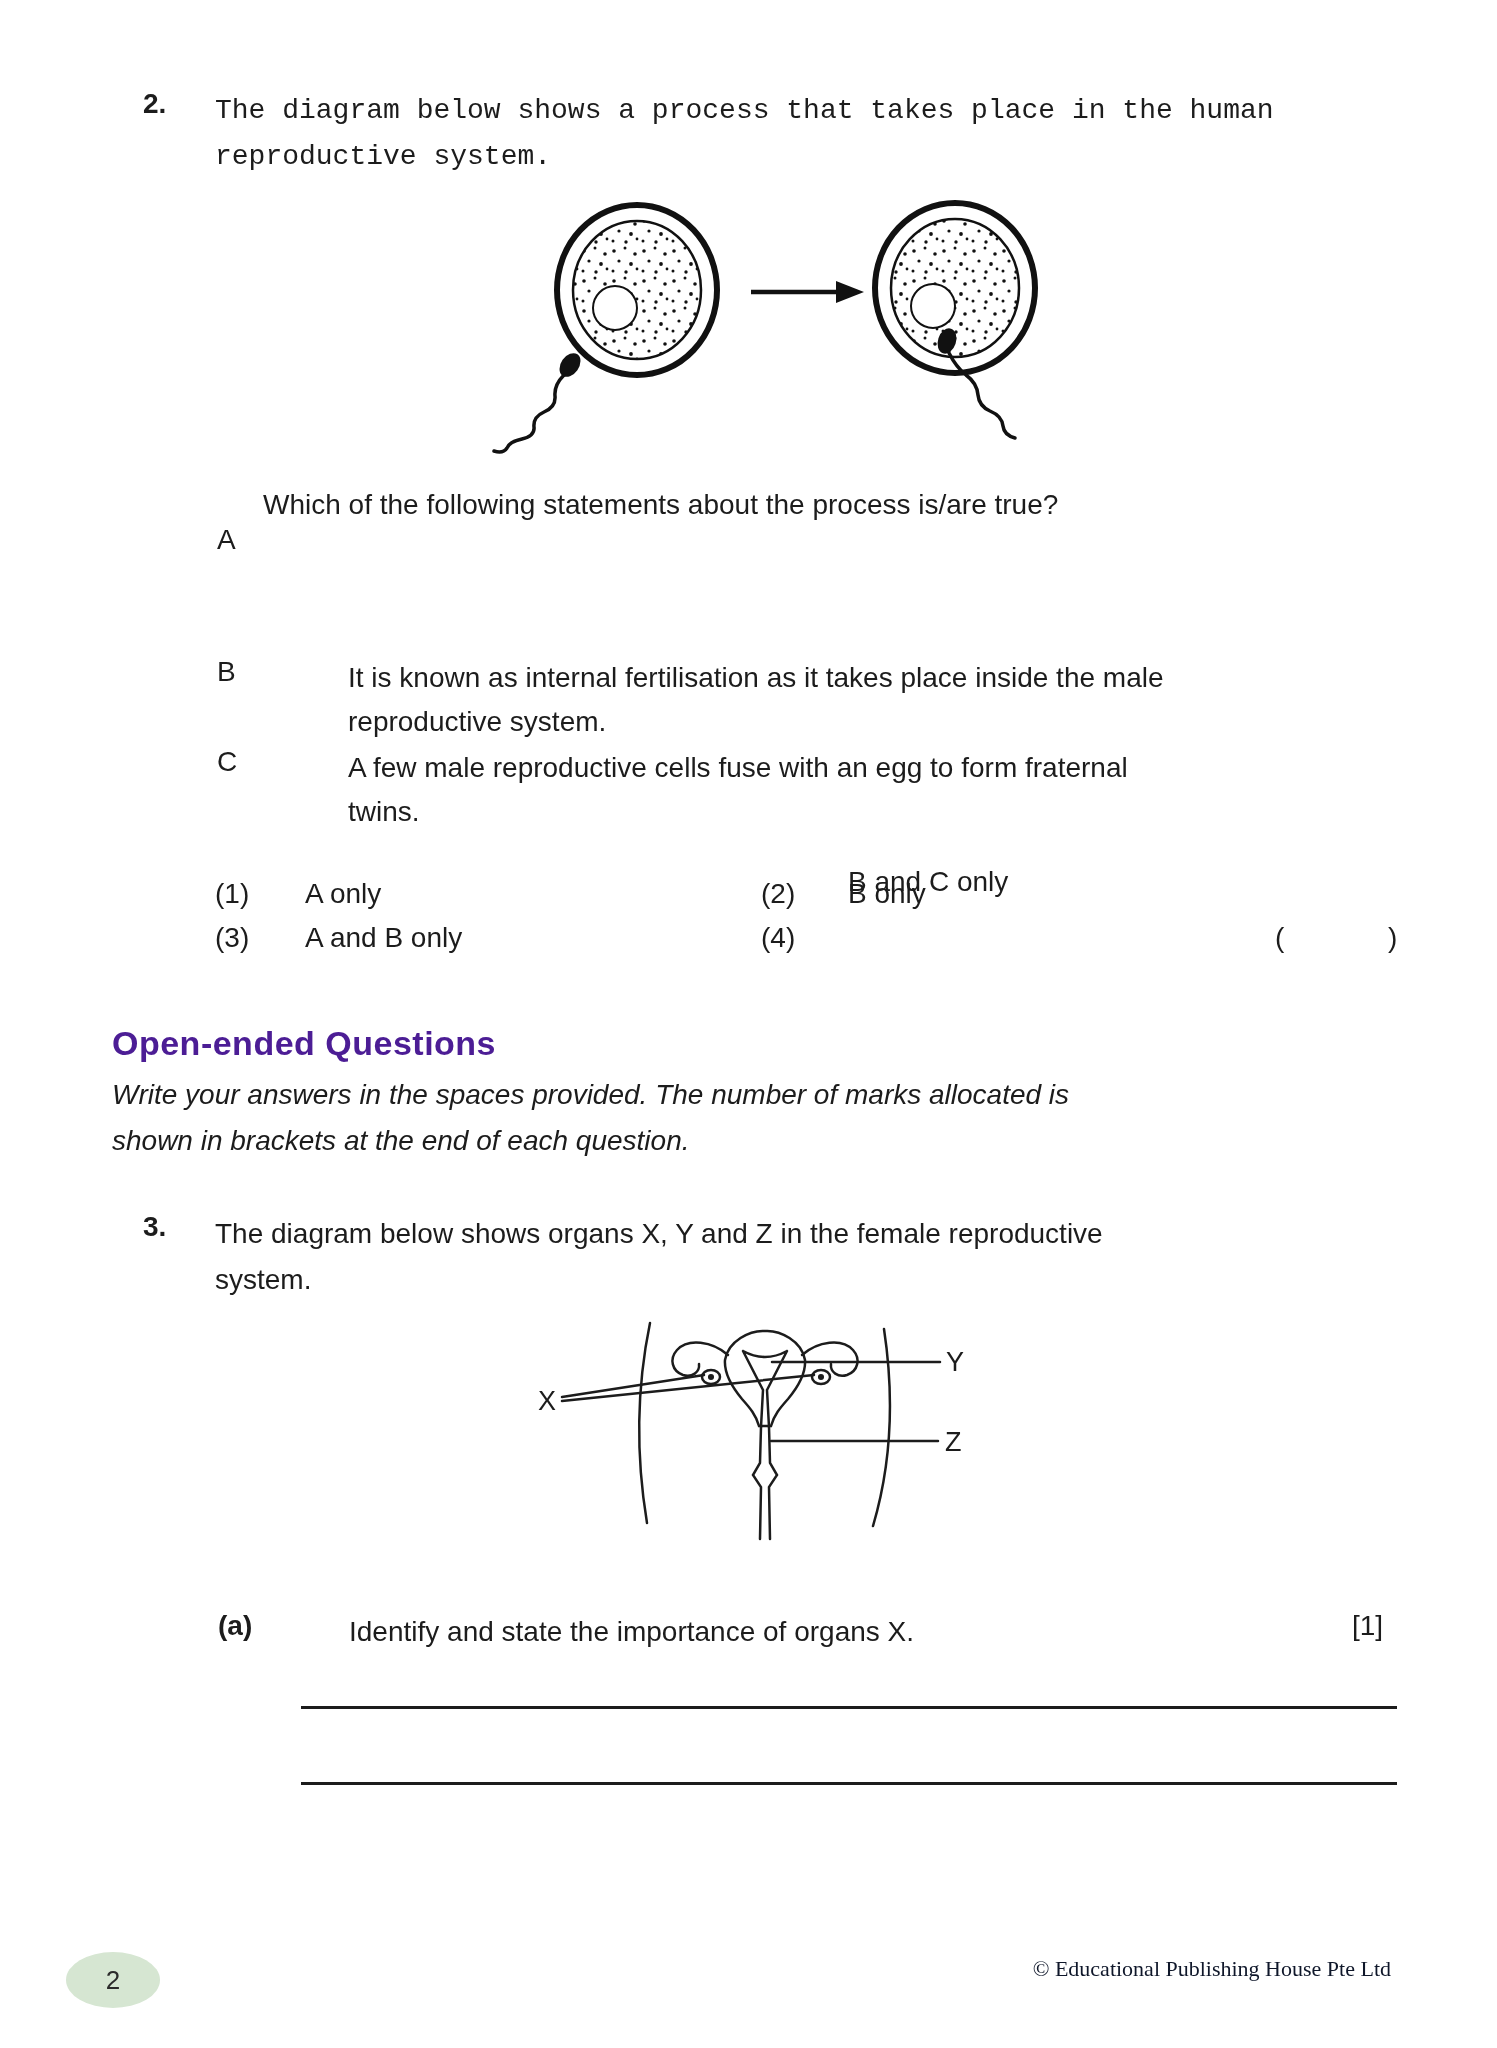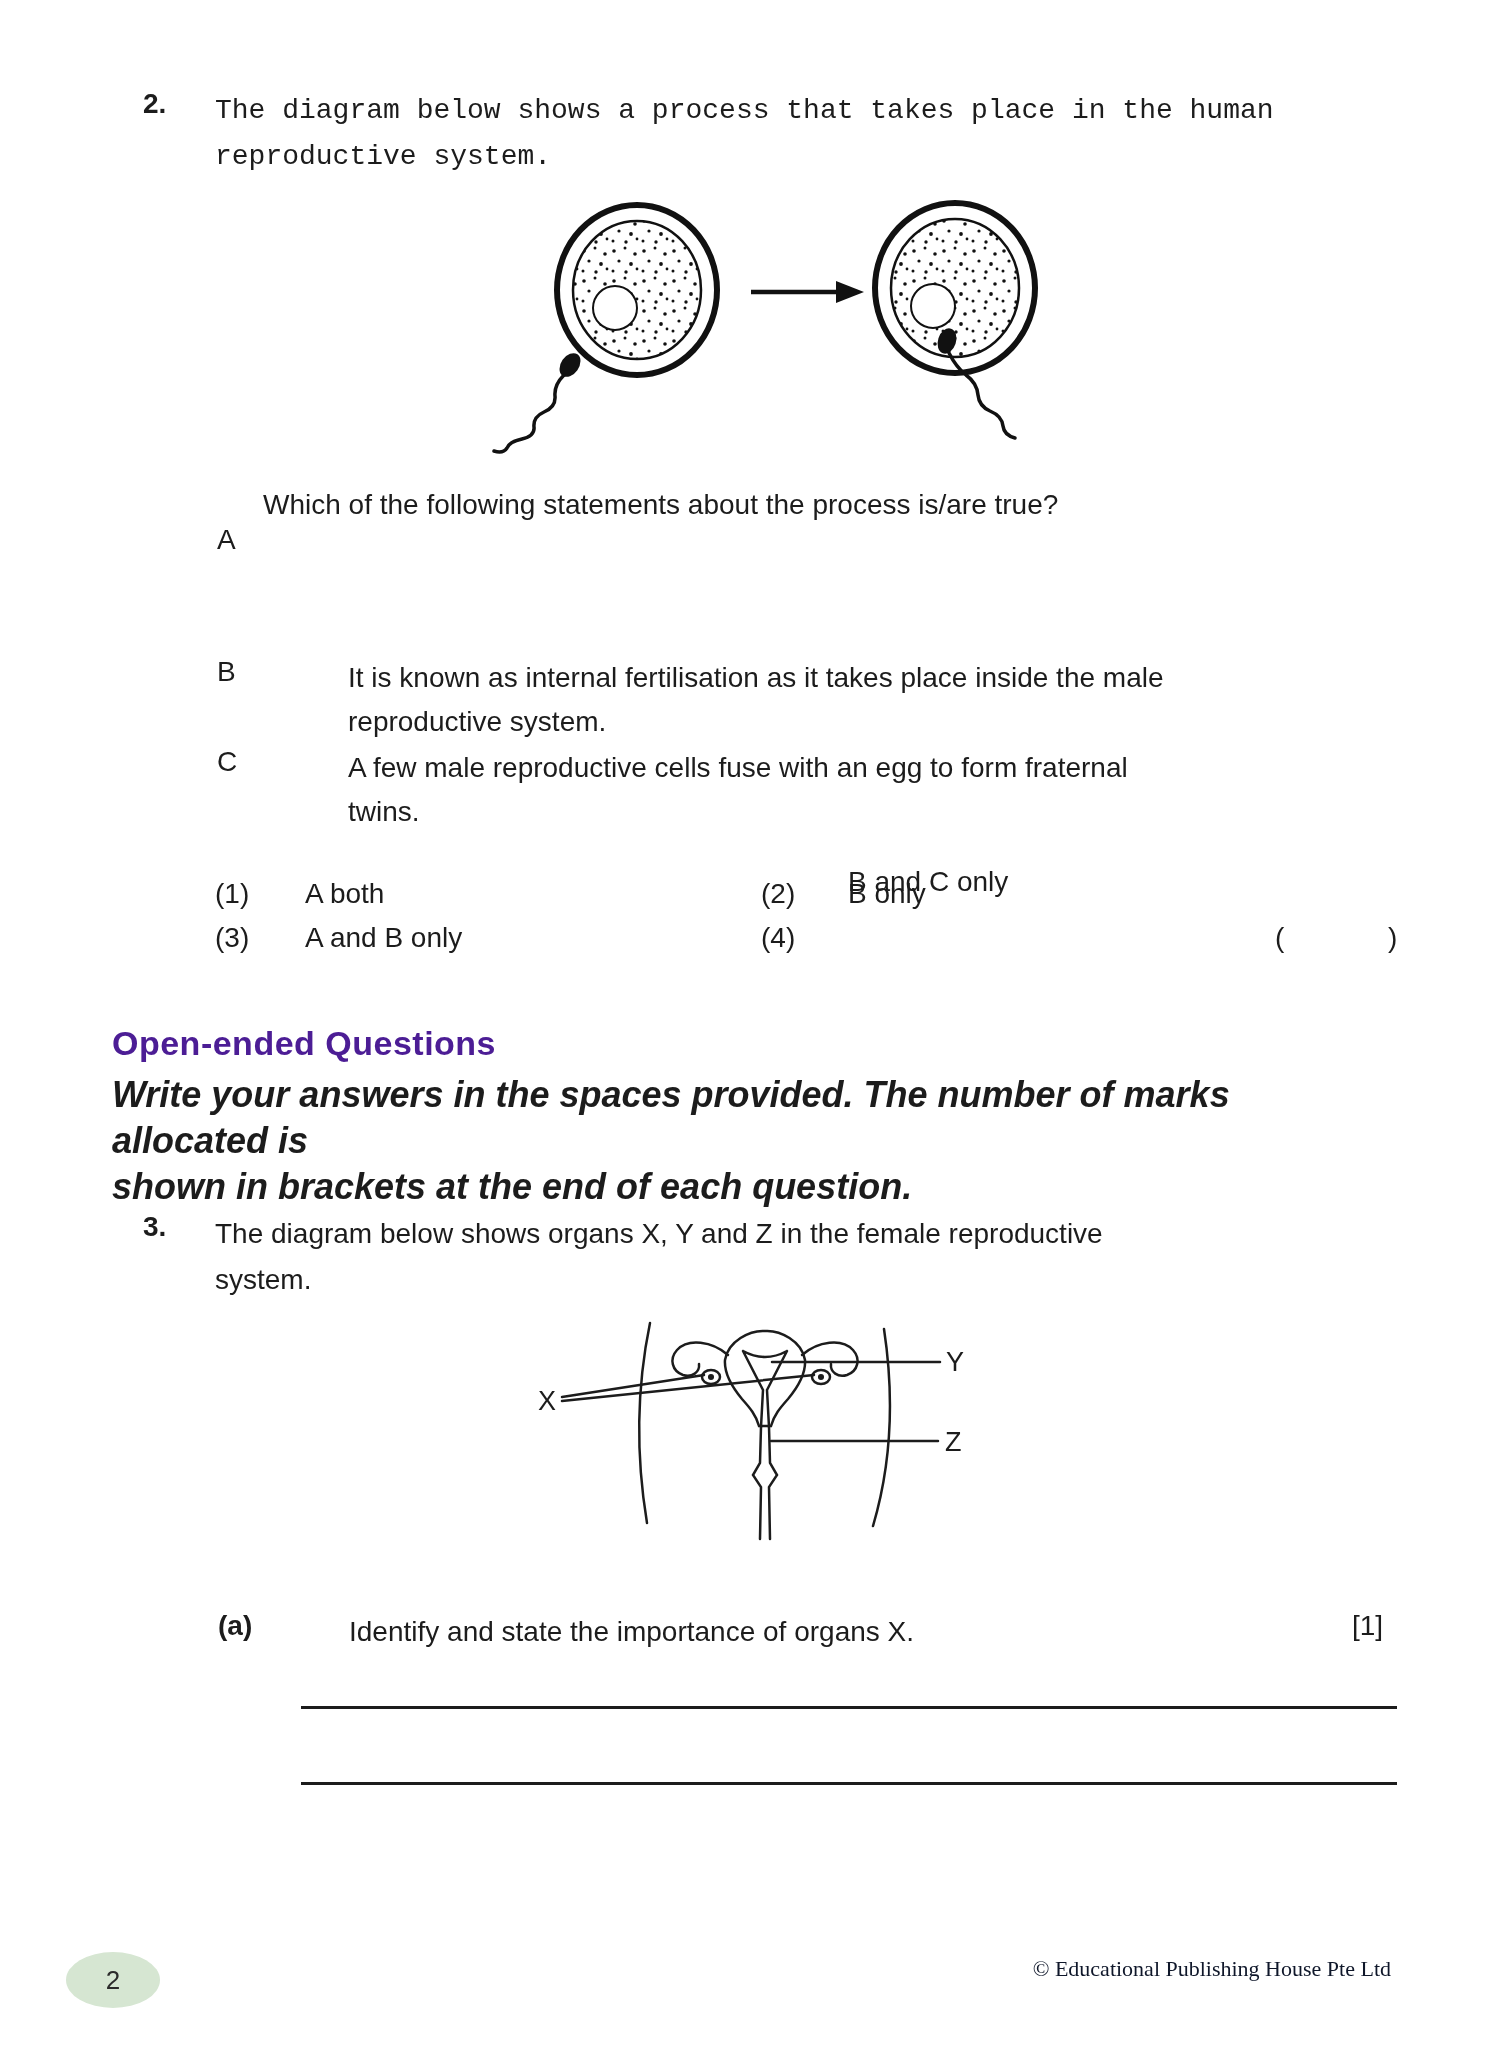--- a/index.html
+++ b/index.html
@@ -9,21 +9,21 @@
     margin:0 auto;
   }
   .abs{position:absolute;}
   .body-text{font-size:28px;line-height:44px;white-space:pre-line;margin-left:48px;}
   .stem-text{font-size:28px;line-height:46px;white-space:pre-line;}
   .qnum{font-size:28px;font-weight:bold;}
   .stmt-label{font-size:28px;}
   .opt-label{font-size:28px;}
   .opt-text{font-size:28px;}
   .section-heading{font-size:34px;font-weight:bold;color:#4c1d95;letter-spacing:0.5px;}
-  .instructions{font-size:36px;line-height:46px;font-weight:bold;font-style:italic;white-space:pre-line;}
+  .instructions{font-size:28px;line-height:46px;font-weight:normal;font-style:italic;white-space:pre-line;}
   .marks{font-size:28px;}
   .answer-line{border-bottom:3px solid #1c1c1c;height:0;}
   .answer-space{font-size:28px;}
   .page-oval{
     width:94px;height:56px;border-radius:50%;background:#d6e6d2;
     display:flex;align-items:center;justify-content:center;
   }
   .page-num{font-size:26px;color:#2b2b2b;}
   .copyright{font-family:"Liberation Serif", serif;font-size:22px;color:#0f172a;}
   svg text{font-family:"Liberation Sans", sans-serif;}
@@ -85,21 +85,21 @@
 
   <div class="abs stmt-label" style="left:217px;top:656px;">B</div>
   <div class="abs body-text" style="left:300px;top:656px;width:1120px;">It is known as internal fertilisation as it takes place inside the male
 reproductive system.</div>
 
   <div class="abs stmt-label" style="left:217px;top:746px;">C</div>
   <div class="abs body-text" style="left:300px;top:746px;width:1120px;">A few male reproductive cells fuse with an egg to form fraternal
 twins.</div>
 
   <div class="abs opt-label" style="left:215px;top:878px;">(1)</div>
-  <div class="abs opt-text" style="left:305px;top:878px;">A both</div>
+  <div class="abs opt-text" style="left:305px;top:878px;">A only</div>
   <div class="abs opt-label" style="left:761px;top:878px;">(2)</div>
   <div class="abs opt-text" style="left:848px;top:878px;">B only</div>
 
   <div class="abs opt-label" style="left:215px;top:922px;">(3)</div>
   <div class="abs opt-text" style="left:305px;top:922px;">A and B only</div>
   <div class="abs opt-label" style="left:761px;top:922px;">(4)</div>
   <div class="abs opt-text" style="left:848px;top:866px;">B and C only</div>
 
   <div class="abs answer-space" style="left:1275px;top:922px;">(</div>
   <div class="abs answer-space" style="left:1388px;top:922px;">)</div>

